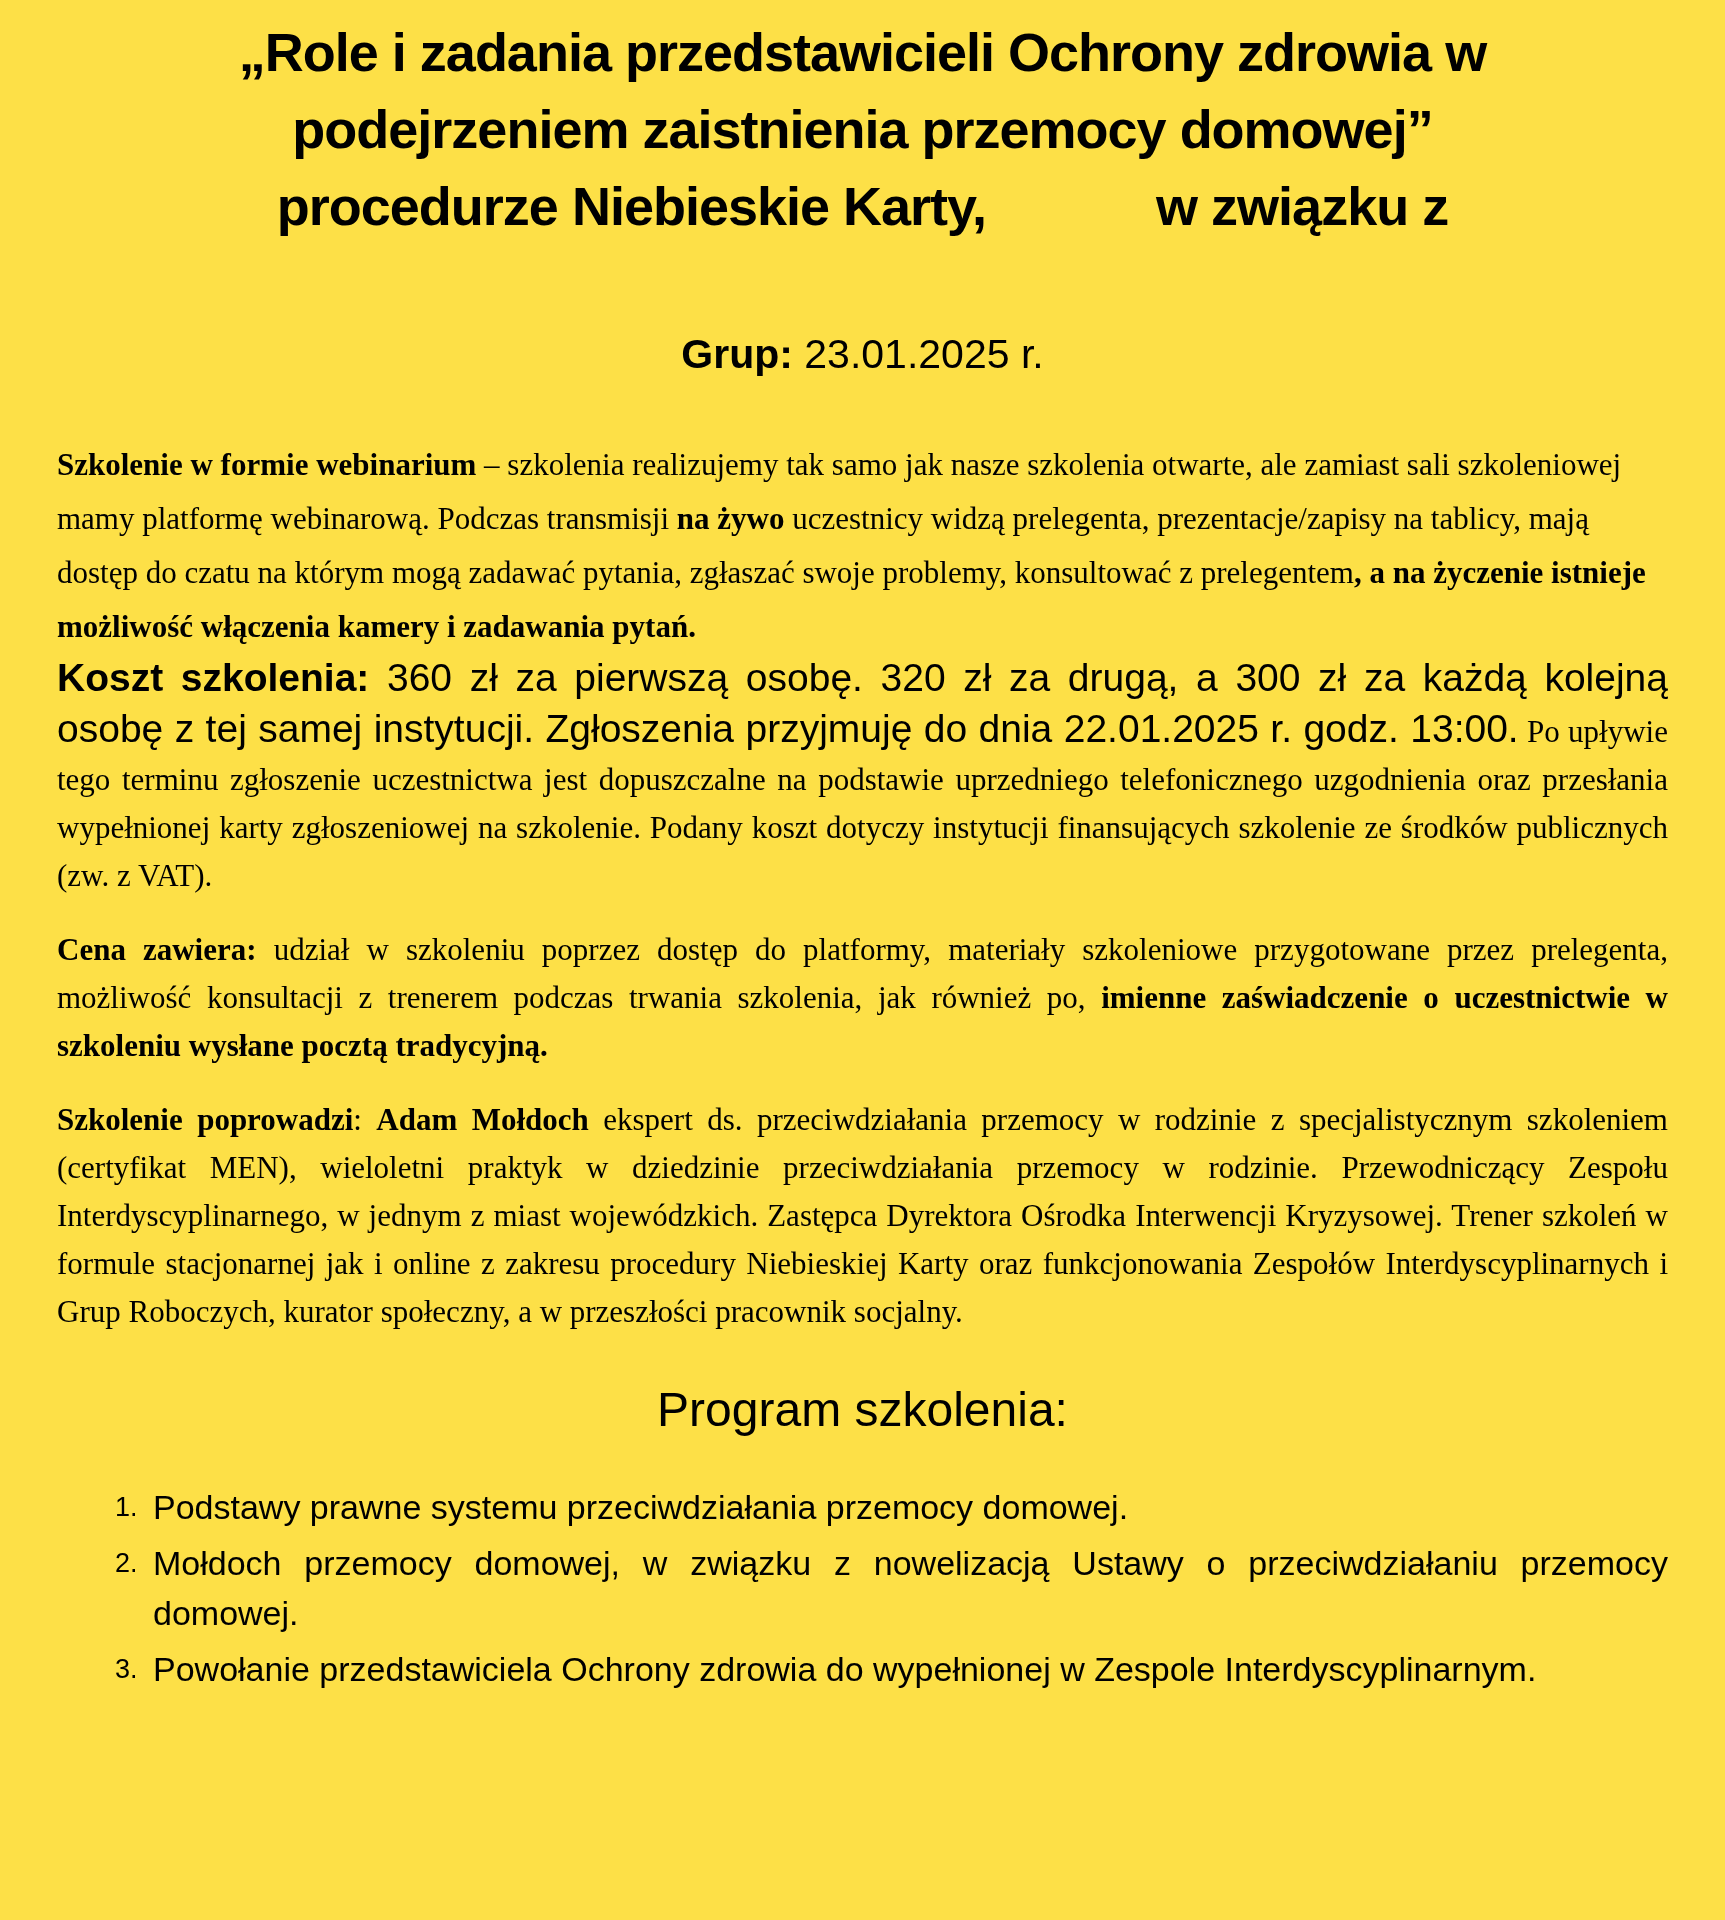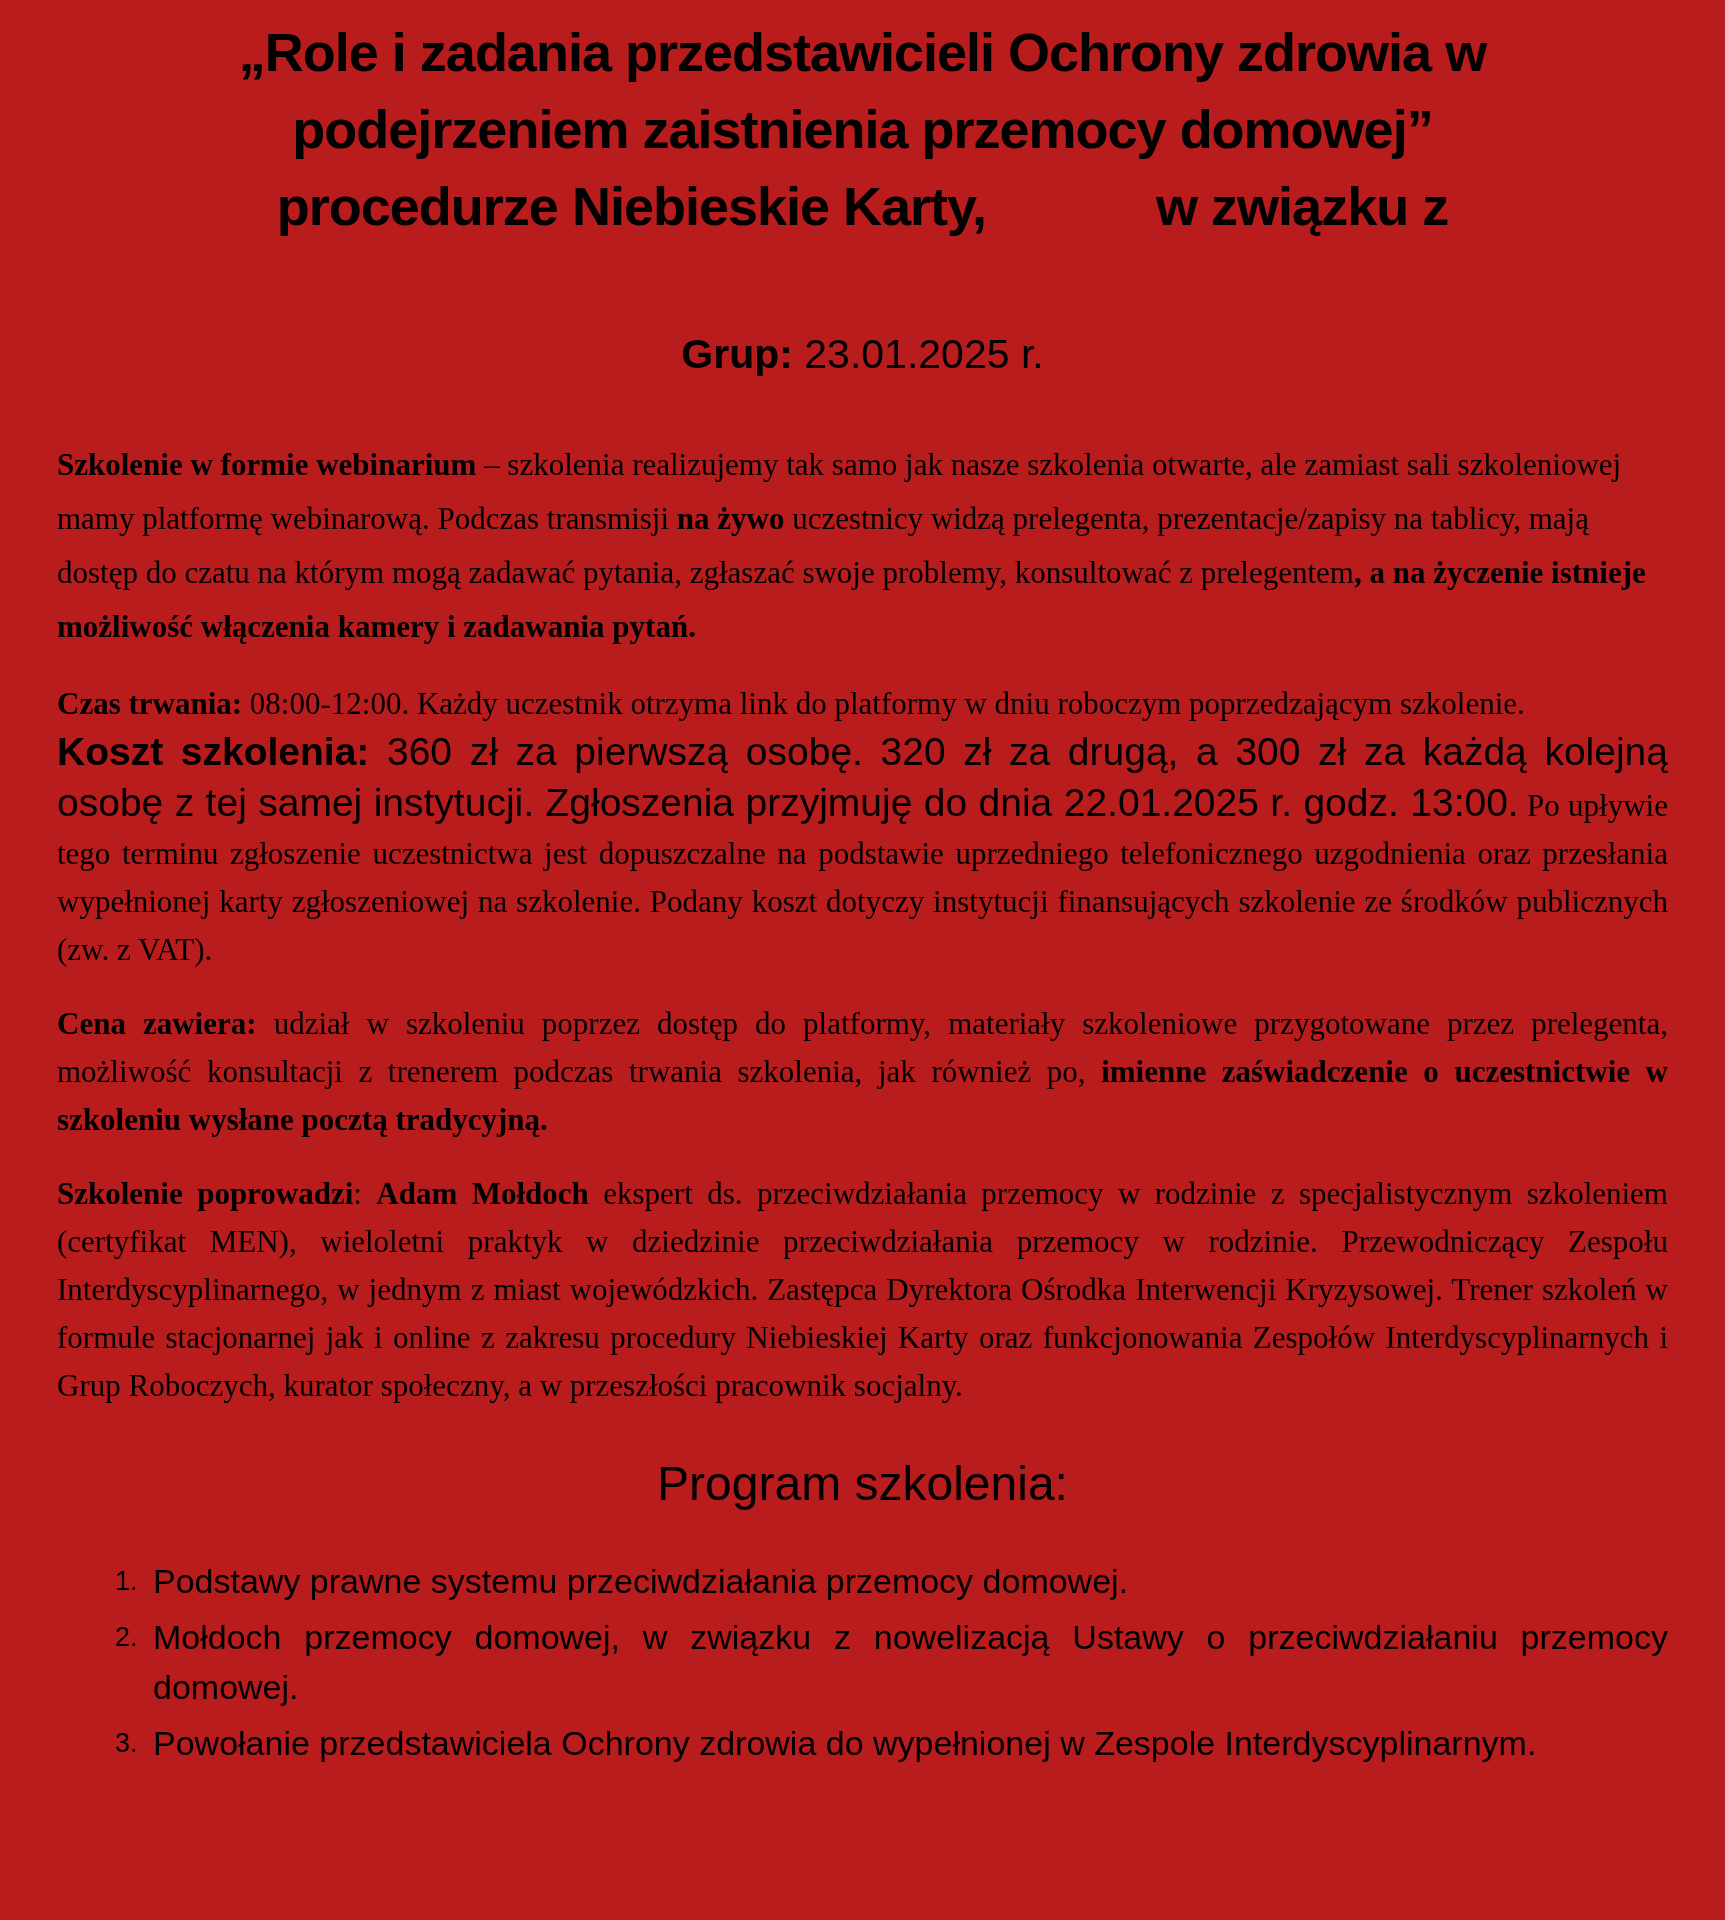--- a/index.html
+++ b/index.html
@@ -1,21 +1,21 @@
 <!DOCTYPE html>
 <html lang="pl"><head>
 <meta charset="utf-8">
 <style>
   html, body { margin: 0; padding: 0; background: #ffffff; }
   .page {
     position: relative;
     width: 1725px;
     height: 1920px;
     margin: 0 auto;
-    background: #b91c1c;
+    background: #fde047;
     color: #000000;
     box-sizing: border-box;
     padding: 14px 57px 0 57px;
     overflow: hidden;
     font-family: "Liberation Serif", "DejaVu Serif", serif;
   }
   
   .title {
     margin: 0;
     text-align: center;
@@ -86,21 +86,20 @@
   <h1 class="title">
     <span class="tline">„Role i zadania przedstawicieli Ochrony zdrowia w</span>
     <span class="tline">podejrzeniem zaistnienia przemocy domowej”</span>
     <span class="tline"><span>procedurze Niebieskie Karty,</span><span class="title-gap"></span><span>w związku z</span></span>
   </h1>
 
   <p class="date-line"><span class="b">Grup:</span><span> 23.01.2025 r.</span></p>
 
   <p class="para centered mt56"><span class="b">Szkolenie w formie webinarium</span><span> – szkolenia realizujemy tak samo jak nasze szkolenia otwarte, ale zamiast sali szkoleniowej mamy platformę webinarową. Podczas transmisji </span><span class="b">na żywo</span><span> uczestnicy widzą prelegenta, prezentacje/zapisy na tablicy, mają dostęp do czatu na którym mogą zadawać pytania, zgłaszać swoje problemy, konsultować z prelegentem</span><span class="b">,</span><span> </span><span class="b">a na życzenie istnieje możliwość włączenia kamery i zadawania pytań.</span></p>
 
-  <p class="para mt26"><span class="b">Czas trwania:</span><span> 08:00-12:00. Każdy uczestnik otrzyma link do platformy w dniu roboczym poprzedzającym szkolenie.</span></p>
 
   <p class="para just"><span class="b sans">Koszt szkolenia:</span><span class="sans"> 360 zł za pierwszą osobę. 320 zł za drugą, a 300 zł za każdą kolejną osobę z tej samej instytucji. Zgłoszenia przyjmuję do dnia 22.01.2025 r. godz. 13:00.</span><span> Po upływie tego terminu zgłoszenie uczestnictwa jest dopuszczalne na podstawie uprzedniego telefonicznego uzgodnienia oraz przesłania wypełnionej karty zgłoszeniowej na szkolenie. Podany koszt dotyczy instytucji finansujących szkolenie ze środków publicznych (zw. z VAT).</span></p>
 
   <p class="para just mt26"><span class="b">Cena zawiera:</span><span> udział w szkoleniu poprzez dostęp do platformy, materiały szkoleniowe przygotowane przez prelegenta, możliwość konsultacji z trenerem podczas trwania szkolenia, jak również po, </span><span class="b">imienne zaświadczenie o uczestnictwie w szkoleniu wysłane pocztą tradycyjną.</span></p>
 
   <p class="para just mt26"><span class="b">Szkolenie poprowadzi</span><span>: </span><span class="b">Adam Mołdoch</span><span> ekspert ds. przeciwdziałania przemocy w rodzinie z specjalistycznym szkoleniem (certyfikat MEN), wieloletni praktyk w dziedzinie przeciwdziałania przemocy w rodzinie. Przewodniczący Zespołu Interdyscyplinarnego, w jednym z miast wojewódzkich. Zastępca Dyrektora Ośrodka Interwencji Kryzysowej. Trener szkoleń w formule stacjonarnej jak i online z zakresu procedury Niebieskiej Karty oraz funkcjonowania Zespołów Interdyscyplinarnych i Grup Roboczych, kurator społeczny, a w przeszłości pracownik socjalny.</span></p>
 
   <h2 class="program-heading">Program szkolenia:</h2>
 
   <ol class="program-list">

